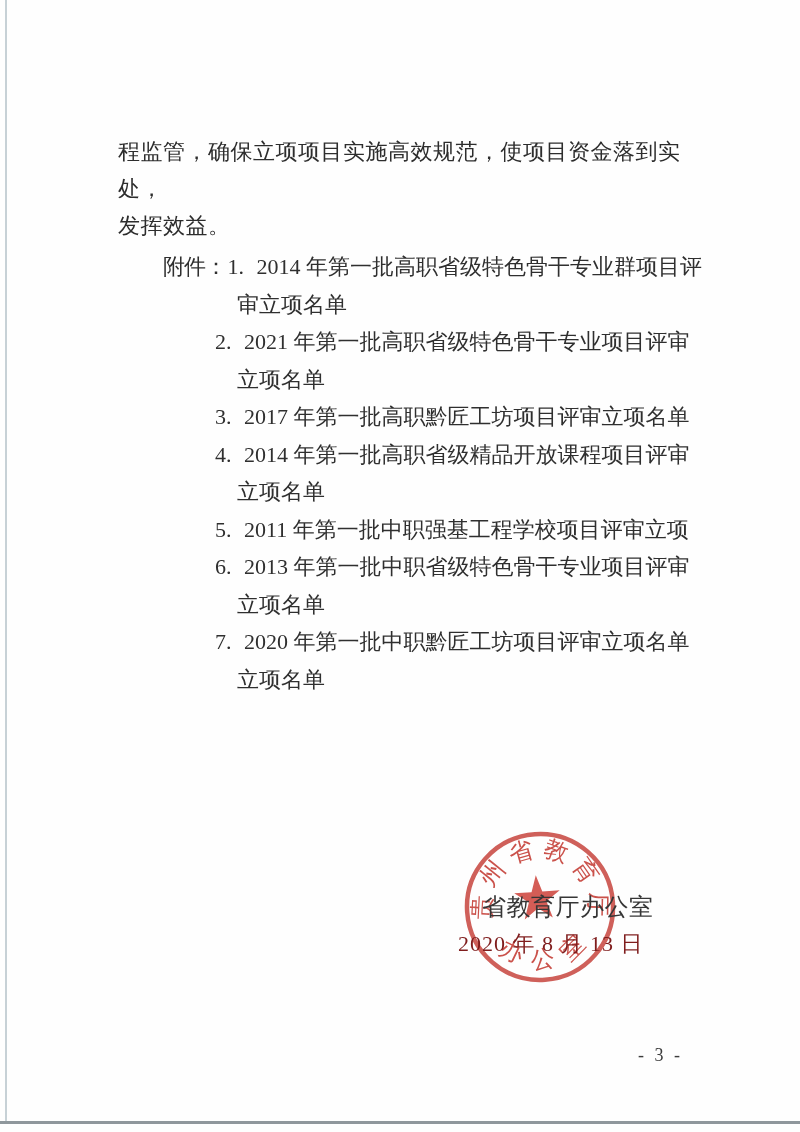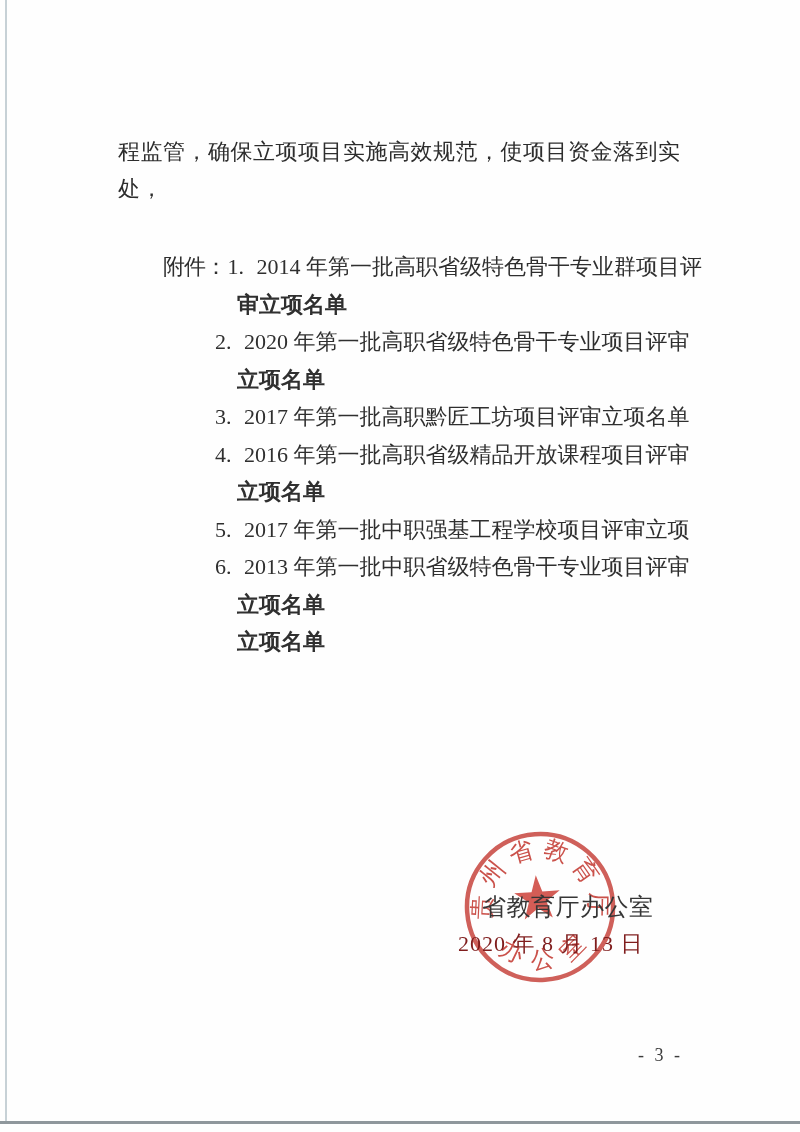--- a/index.html
+++ b/index.html
@@ -18,21 +18,21 @@
   }
   .paragraph {
     position:absolute; left:118px; top:133px; width:600px;
     font-size:22px; line-height:37px; letter-spacing:0.5px; color:#2d2d2d;
   }
   .attachments {
     position:absolute; left:163px; top:248px; width:560px;
     font-size:22px; line-height:37.5px; color:#2f2f2f; white-space:nowrap;
   }
   .a-line.item { padding-left:52px; }
-  .a-line.cont { padding-left:74px;font-weight:bold; }
+  .a-line.cont { padding-left:74px; }
   .a-label { letter-spacing:-1px; margin-right:-4px;margin-top:44px; }
   .a-num { margin-right:7px; }
   .seal {
     position:absolute; left:462px; top:829px; width:156px; height:156px;
     transform:rotate(-4deg); opacity:0.93;
   }
   .seal svg { width:156px; height:156px; display:block; }
   .seal-arc-top   { font-size:24px; letter-spacing:7px;  fill:#c7453e; font-family:"Liberation Serif", serif; }
   .seal-arc-bottom{ font-size:24px; letter-spacing:13px; fill:#c7453e; font-family:"Liberation Serif", serif; }
   .sig-office {
@@ -51,59 +51,64 @@
 </head>
 <body>
 
 <div class="page">
 
   <div class="edge-left"></div>
   <div class="edge-bottom"></div>
 
   <div class="paragraph">
     <div>程监管，确保立项项目实施高效规范，使项目资金落到实处，</div>
+    <div>发挥效益。</div>
   </div>
 
   <div class="attachments">
 
     <div class="a-line first">
       <span class="a-label">附件：</span>
       <span class="a-num">1.</span>
       <span>2014 年第一批高职省级特色骨干专业群项目评</span>
     </div>
     <div class="a-line cont">审立项名单</div>
 
     <div class="a-line item">
       <span class="a-num">2.</span>
-      <span>2020 年第一批高职省级特色骨干专业项目评审</span>
+      <span>2021 年第一批高职省级特色骨干专业项目评审</span>
     </div>
     <div class="a-line cont">立项名单</div>
 
     <div class="a-line item">
       <span class="a-num">3.</span>
       <span>2017 年第一批高职黔匠工坊项目评审立项名单</span>
     </div>
 
     <div class="a-line item">
       <span class="a-num">4.</span>
-      <span>2016 年第一批高职省级精品开放课程项目评审</span>
+      <span>2014 年第一批高职省级精品开放课程项目评审</span>
     </div>
     <div class="a-line cont">立项名单</div>
 
     <div class="a-line item">
       <span class="a-num">5.</span>
-      <span>2017 年第一批中职强基工程学校项目评审立项</span>
+      <span>2011 年第一批中职强基工程学校项目评审立项</span>
     </div>
 
     <div class="a-line item">
       <span class="a-num">6.</span>
       <span>2013 年第一批中职省级特色骨干专业项目评审</span>
     </div>
     <div class="a-line cont">立项名单</div>
 
+    <div class="a-line item">
+      <span class="a-num">7.</span>
+      <span>2020 年第一批中职黔匠工坊项目评审立项名单</span>
+    </div>
 
     <div class="a-line cont">立项名单</div>
 
   </div>
 
   <div class="seal">
     <svg viewBox="0 0 156 156" xmlns="http://www.w3.org/2000/svg">
       <defs>
         <path id="sealTopArc" d="M 29.3 89.2 A 50 50 0 1 1 126.7 89.2" fill="none"></path>
         <path id="sealBottomArc" d="M 30.7 114.9 A 60 60 0 0 0 125.3 114.9" fill="none"></path>

